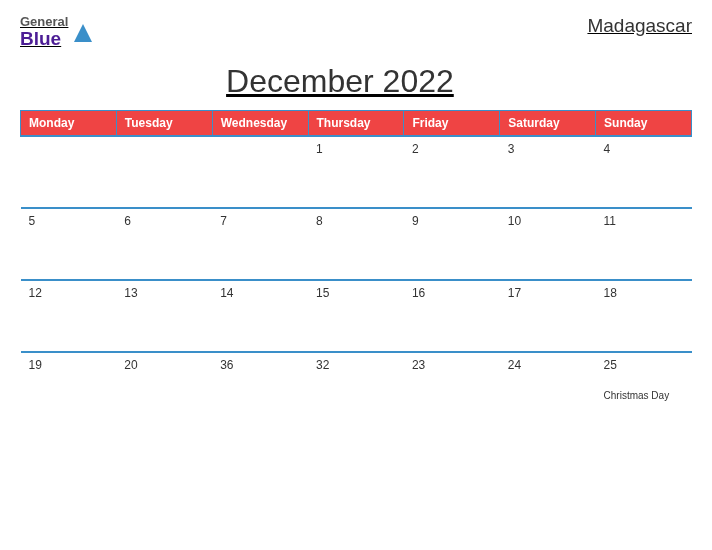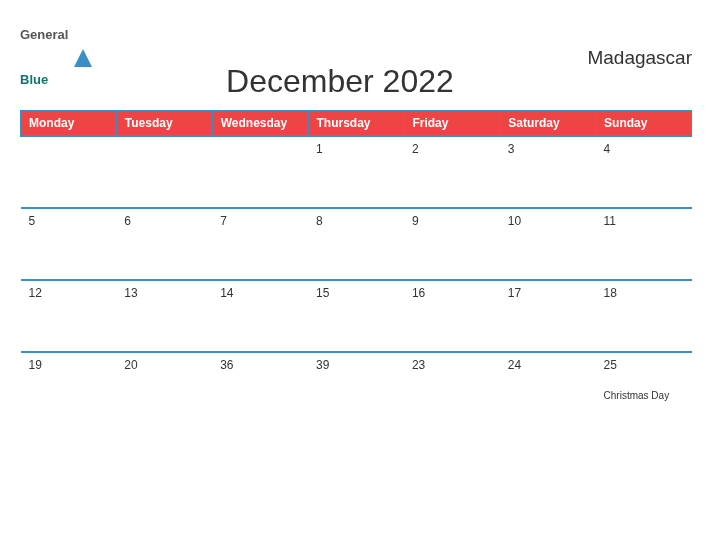--- a/index.html
+++ b/index.html
@@ -12,23 +12,24 @@
     }
     .page {
       width: 712px;
       height: 550px;
       background: #fff;
       padding: 15px 20px;
     }
     
     .header {
       display: flex;
-      align-items: center;
+      align-items: flex-start;
       justify-content: space-between;
       margin-bottom: 10px;
+      text-decoration: underline;
     }
     .logo {
       display: flex;
       align-items: center;
       gap: 4px;
     }
     .month-title {
       font-size: 32px;
       font-weight: normal;
       color: #333;
@@ -88,21 +89,21 @@
   </style>
 </head>
 <body>
 
 <div class="page">
 
   <div class="header">
     <div class="logo">
       <div style="display:flex; flex-direction:column; align-items:flex-start; line-height:1.1;">
         <span style="font-size:13px; font-weight:bold; color:#555;">General</span>
-        <span style="font-size:13px; font-weight:bold; color:#0f766e;margin-top:31px;">Blue</span>
+        <span style="font-size:19px; font-weight:bold; color:#4c1d95;">Blue</span>
       </div>
       <div style="display:flex; align-items:center; margin-left:2px;">
         <svg width="18" height="18" viewBox="0 0 18 18">
           <polygon points="0,18 18,18 9,0" fill="#3a8fc9"></polygon>
         </svg>
       </div>
     </div>
     <h1 class="month-title">December 2022</h1>
     <div class="country">Madagascar</div>
   </div>
@@ -187,21 +188,21 @@
           <td>
             <span class="cell-date">19</span>
           </td>
           <td>
             <span class="cell-date">20</span>
           </td>
           <td>
             <span class="cell-date">36</span>
           </td>
           <td>
-            <span class="cell-date">39</span>
+            <span class="cell-date">32</span>
           </td>
           <td>
             <span class="cell-date">23</span>
           </td>
           <td>
             <span class="cell-date">24</span>
           </td>
           <td>
             <span class="cell-date">25</span>
             <span class="cell-holiday">Christmas Day</span>

